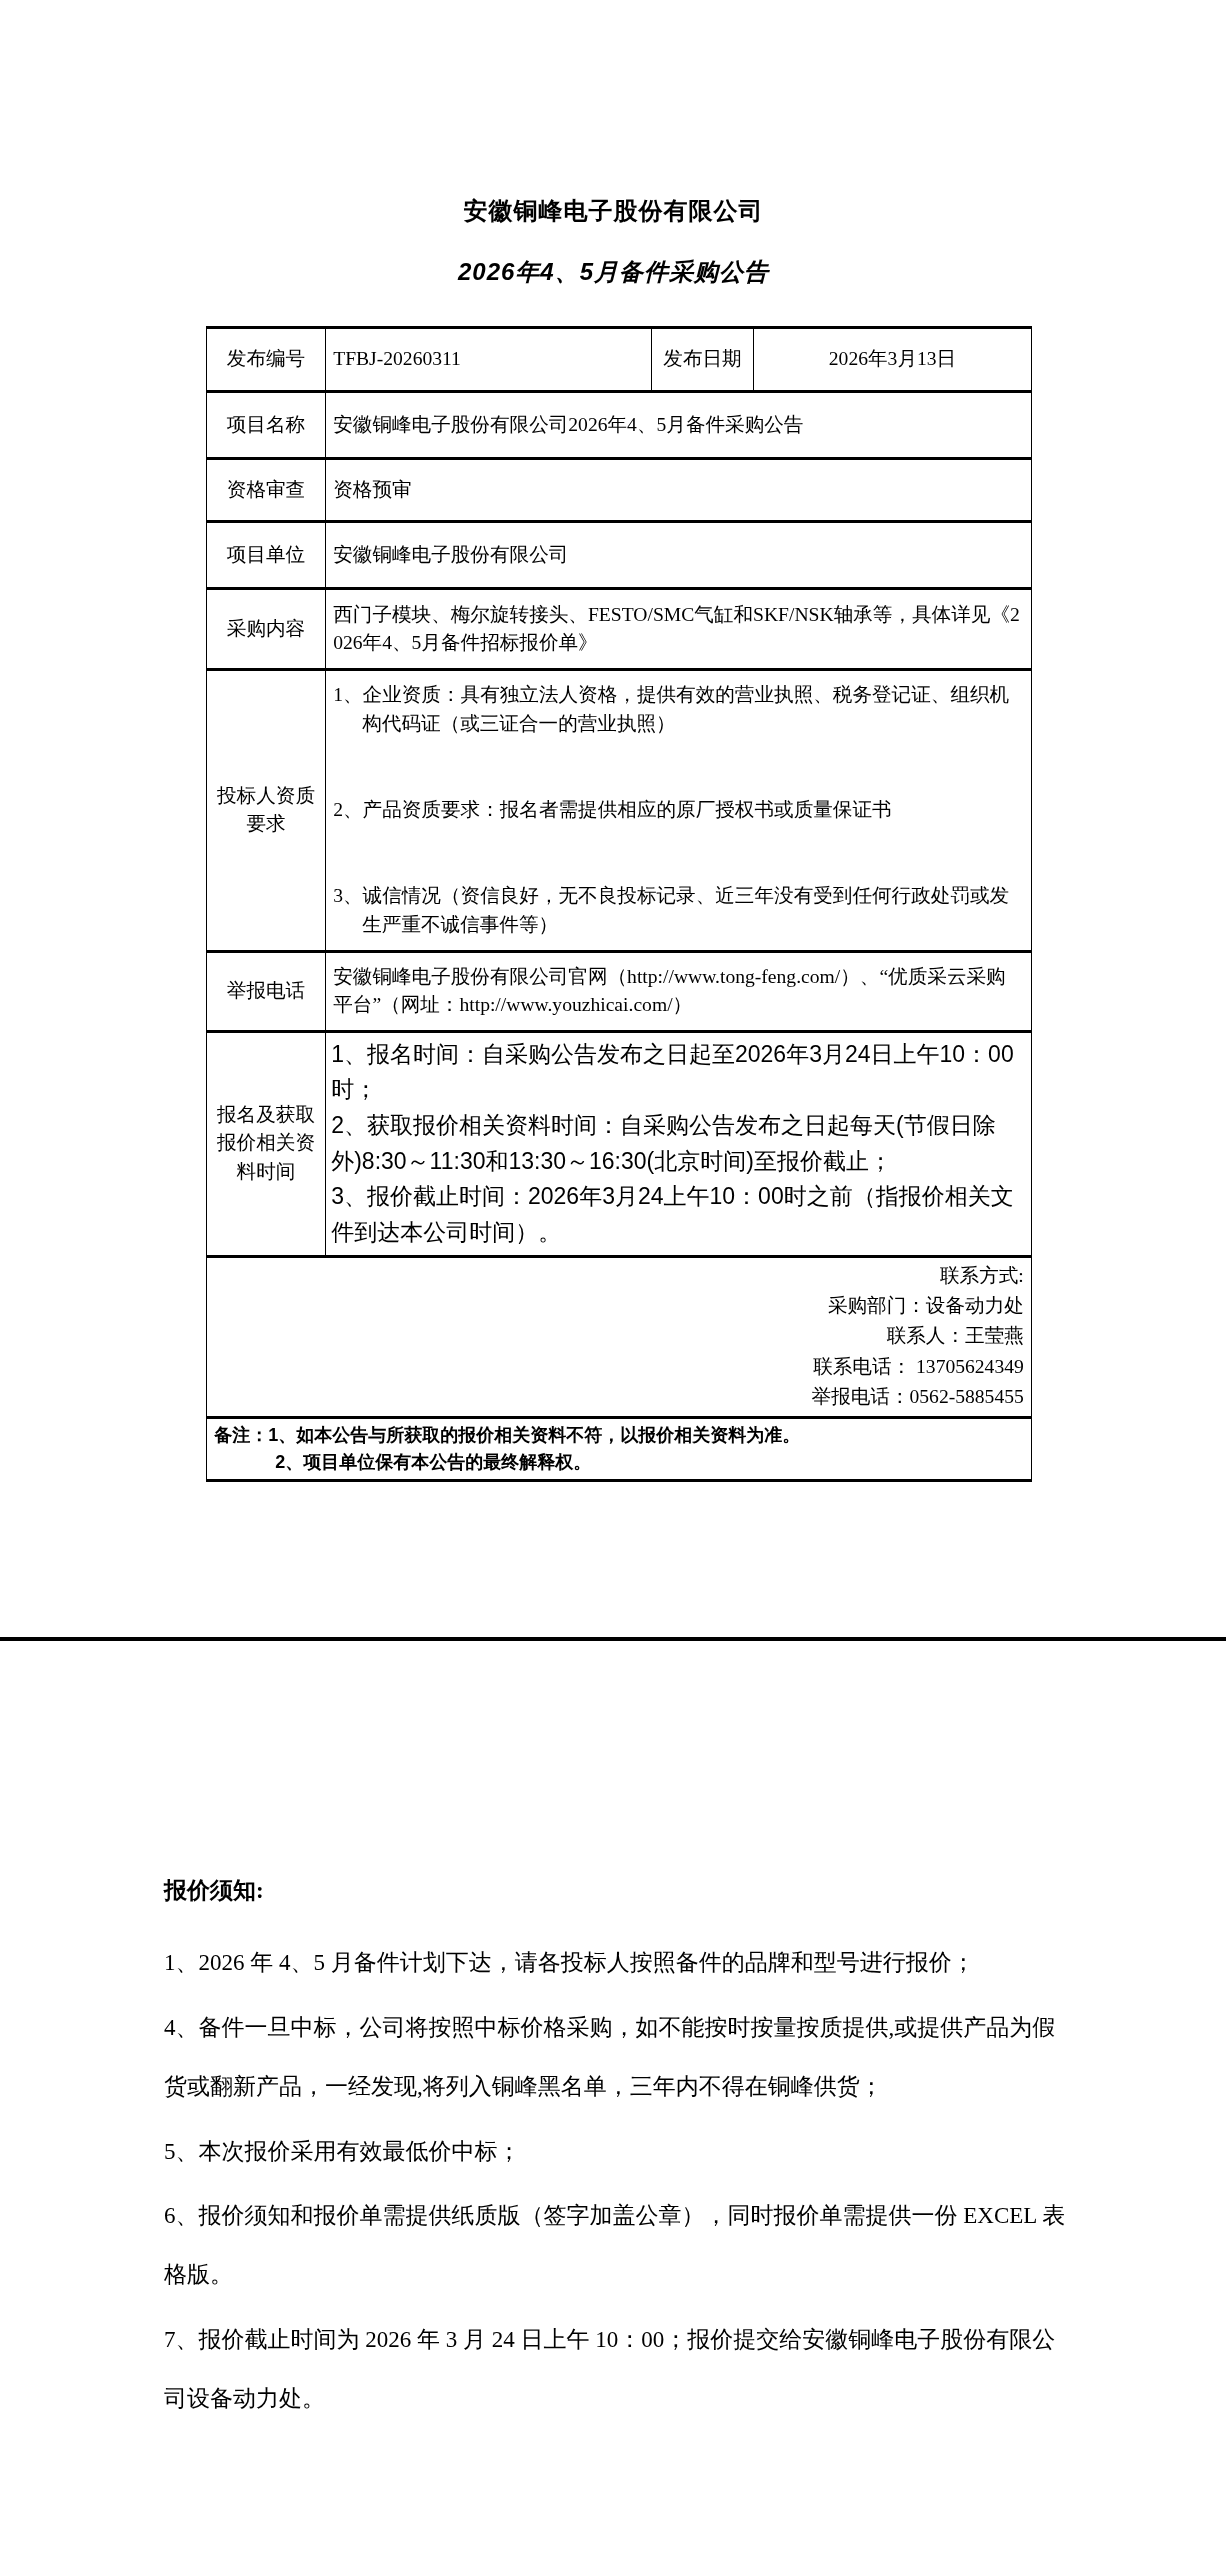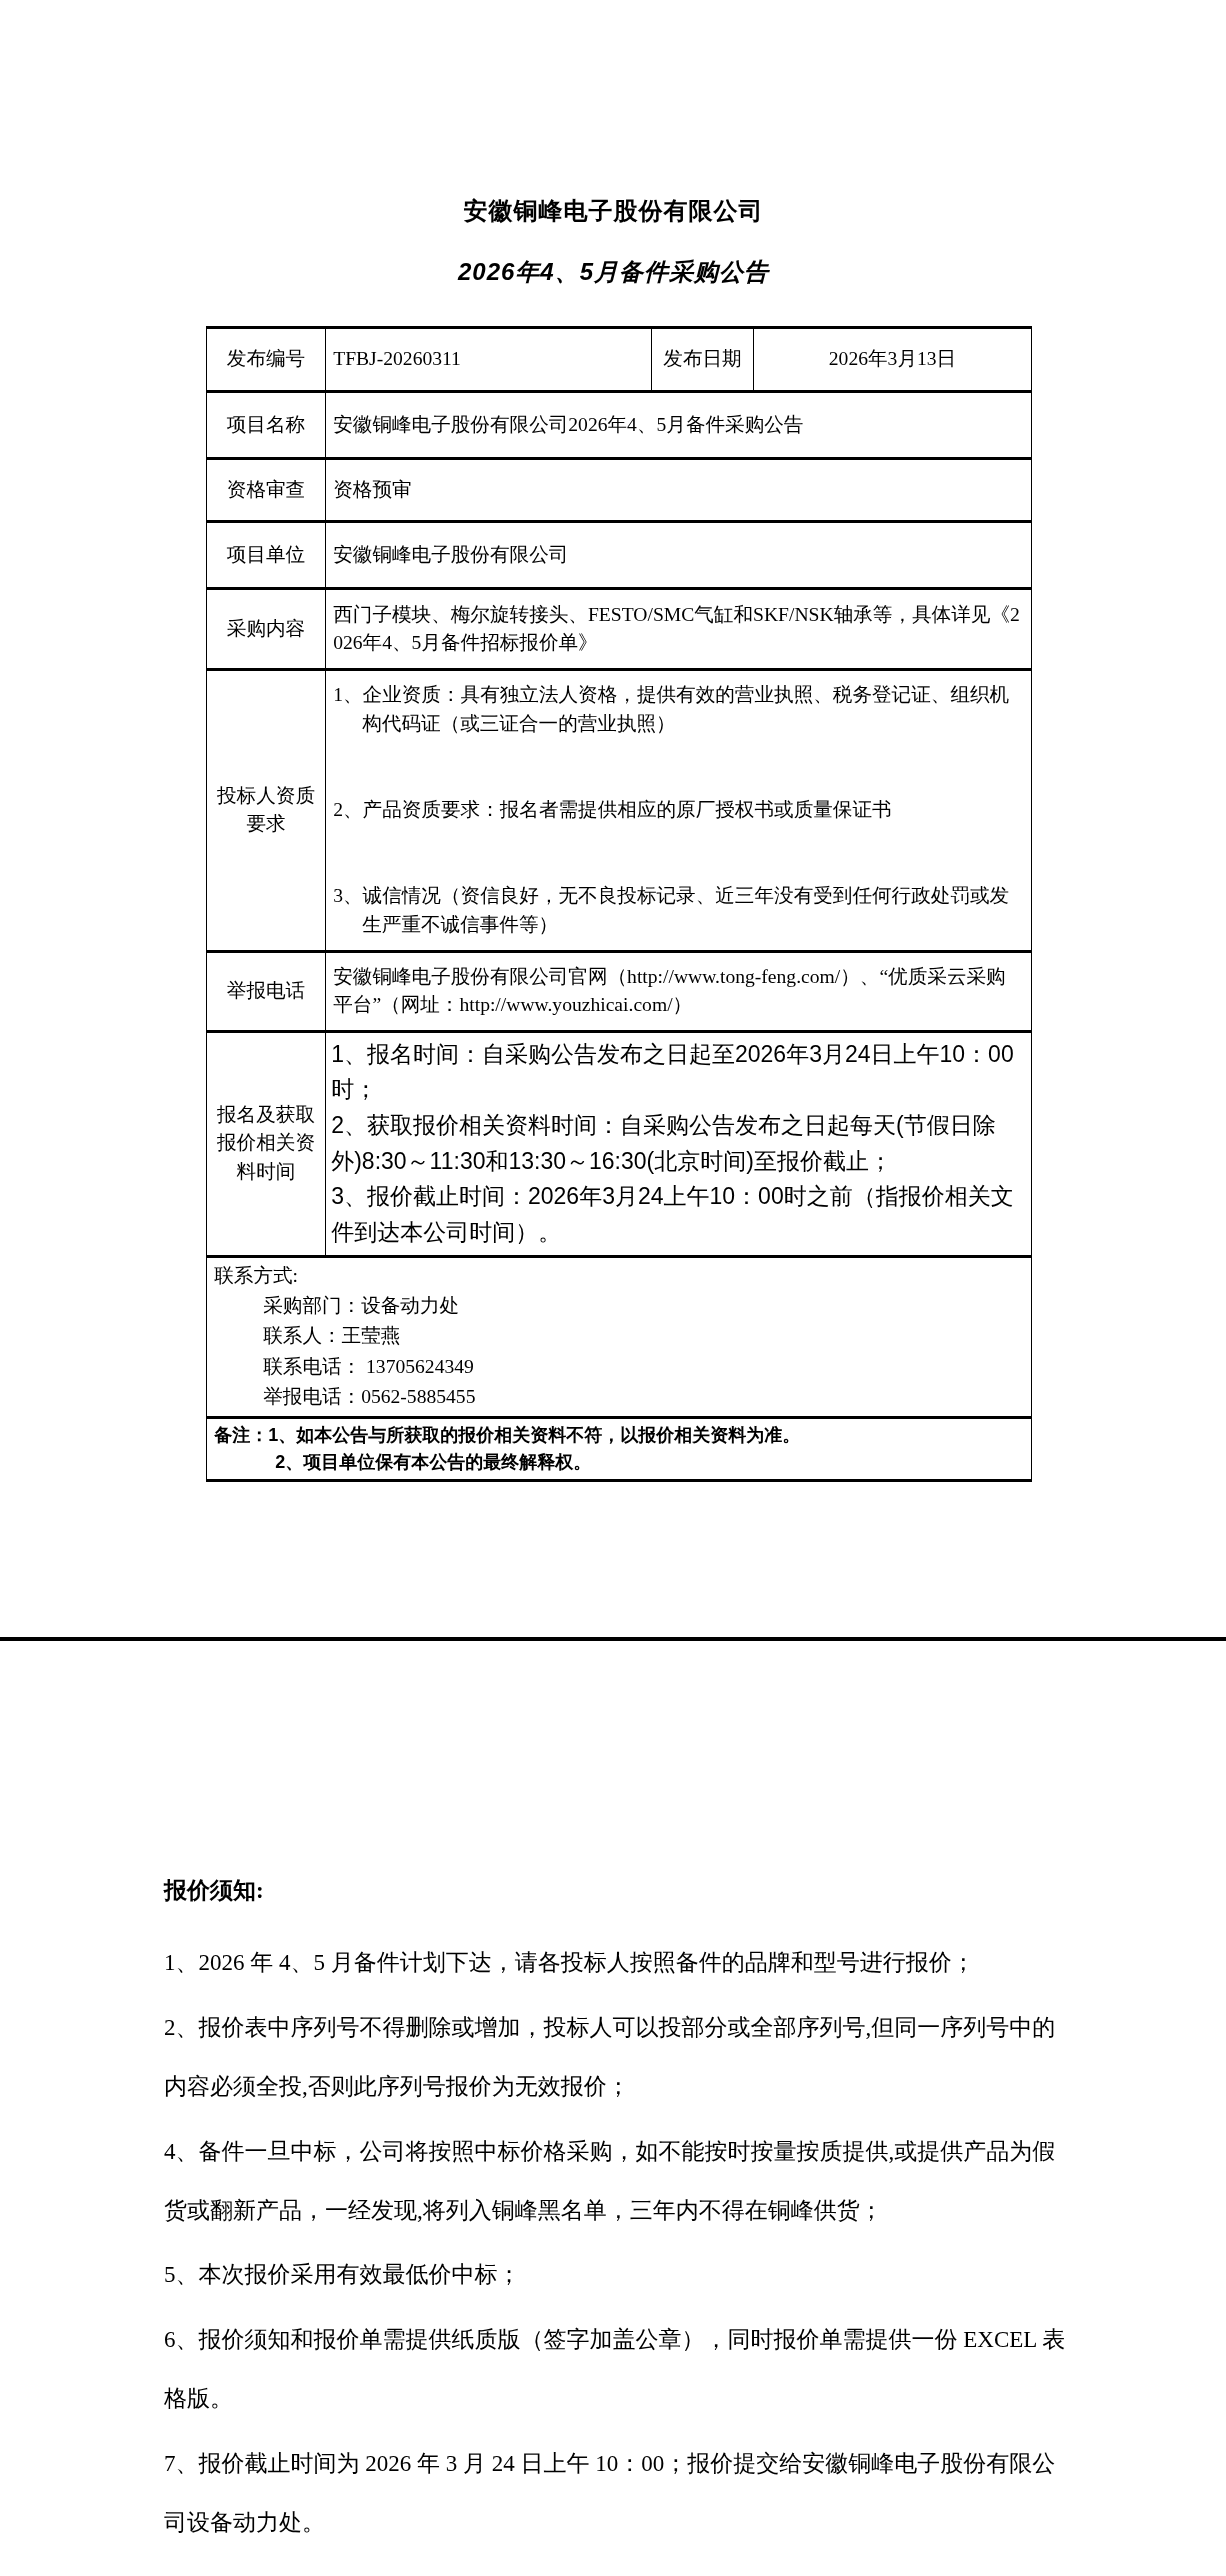--- a/index.html
+++ b/index.html
@@ -28,21 +28,21 @@
   }
   td.lbl{text-align:center;padding:3.1px 2.1px;}
   td.val{text-align:left;}
   td.center{text-align:center;}
   .qual-wrap{display:flex;flex-direction:column;justify-content:space-between;height:258px;padding:7.2px 0;gap:16px;}
   .qual-item{padding-left:29px;text-indent:-29px;}
   tr.time-row td.val{
     font-family:"Liberation Sans","DejaVu Sans",sans-serif;
     font-size:23px;line-height:1.55;padding:4.1px 5.2px;
   }
-  td.contact-cell{vertical-align:top;padding:5.2px 9.3px;line-height:1.55;}
+  td.contact-cell{vertical-align:top;padding:5.2px 9.3px;line-height:1.55;text-align:right;}
   .contact-sub{padding-left:49px;}
   td.remark-cell{
     font-family:"Liberation Sans","DejaVu Sans",sans-serif;
     font-weight:bold;font-size:18px;line-height:1.5;
     vertical-align:middle;padding:4.1px 7.2px;
   }
   .remark-l2{padding-left:61px;}
   
   .page-divider{position:absolute;left:0;top:1637px;width:1227px;height:3.6px;background:#000;}
   
@@ -138,20 +138,19 @@
     </td>
   </tr>
 </tbody>
   </table>
 
 <div class="page-divider"></div>
 
 <div class="page2">
   <p class="head">报价须知:</p>
   <p>1、2026 年 4、5 月备件计划下达，请各投标人按照备件的品牌和型号进行报价；</p>
-  <p>2、报价表中序列号不得删除或增加，投标人可以投部分或全部序列号,但同一序列号中的内容必须全投,否则此序列号报价为无效报价；</p>
   <p>4、备件一旦中标，公司将按照中标价格采购，如不能按时按量按质提供,或提供产品为假货或翻新产品，一经发现,将列入铜峰黑名单，三年内不得在铜峰供货；</p>
   <p>5、本次报价采用有效最低价中标；</p>
   <p>6、报价须知和报价单需提供纸质版（签字加盖公章），同时报价单需提供一份 EXCEL 表格版。</p>
   <p>7、报价截止时间为 2026 年 3 月 24 日上午 10：00；报价提交给安徽铜峰电子股份有限公司设备动力处。</p>
 
 </div>
 
 
 </body></html>

